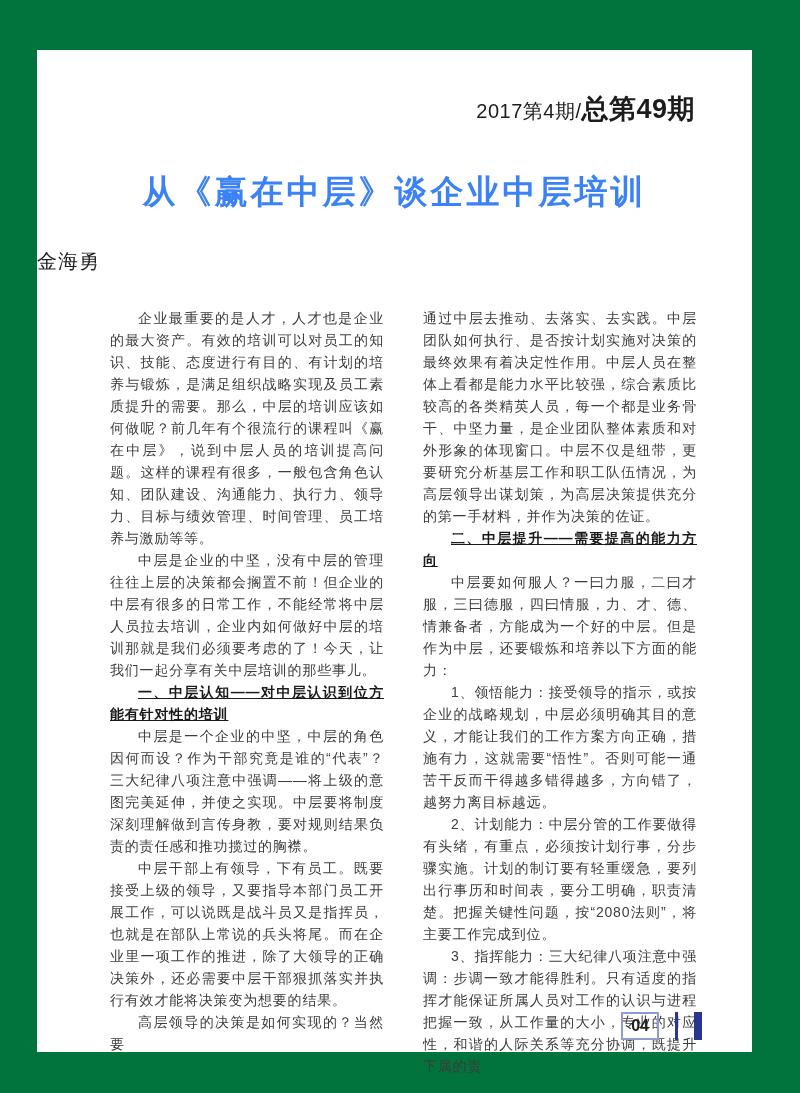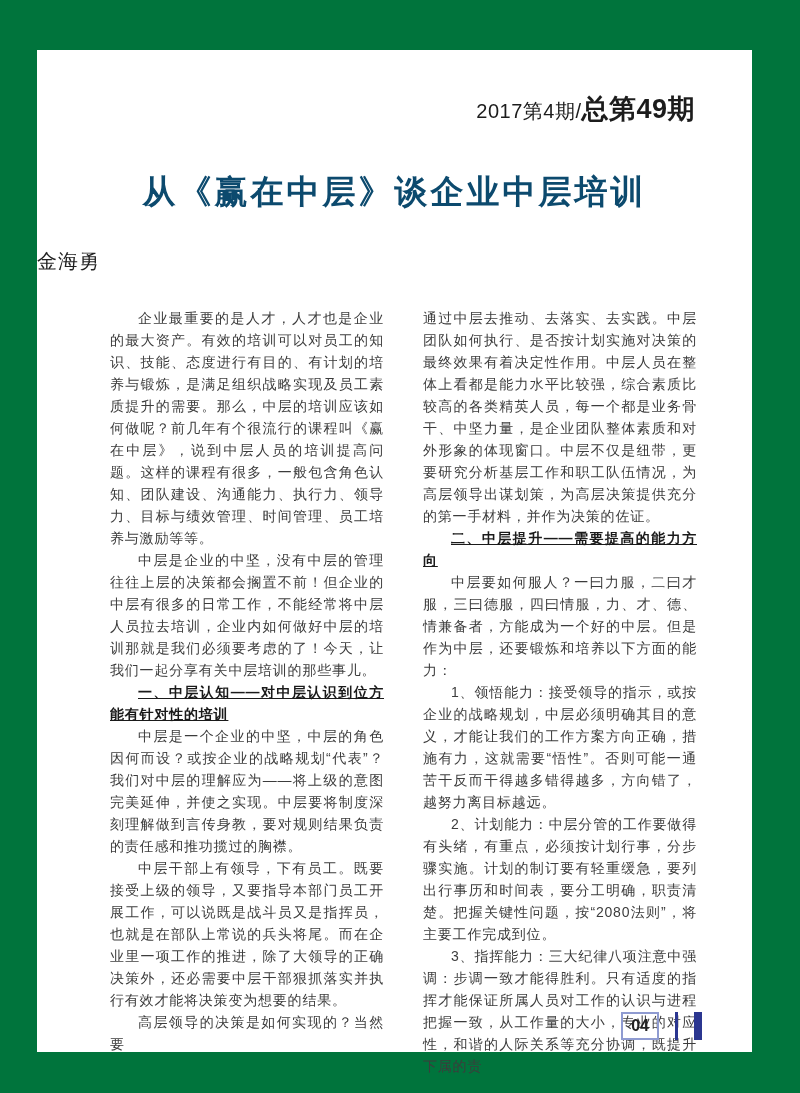--- a/index.html
+++ b/index.html
@@ -17,21 +17,21 @@
   }
   .issue-line{
     position:absolute;top:41px;right:57px;
     font-size:20px;color:#1c1c1c;letter-spacing:0.5px;
     white-space:nowrap;
   }
   .issue-line .issue-bold{font-weight:bold;font-size:27px;}
   .title{
     position:absolute;top:120px;left:0;width:100%;
     margin:0;text-align:center;
-    color:#0c4a6e;font-size:33px;font-weight:bold;letter-spacing:3px;
+    color:#3b82f6;font-size:33px;font-weight:bold;letter-spacing:3px;
   }
   .author{
     position:absolute;top:198px;left:0;width:100%;
     text-align:left;font-size:20px;color:#222222;letter-spacing:1px;
   }
   .columns{
     position:absolute;top:257px;left:73px;right:55px;
     display:flex;gap:39px;
   }
   .col{flex:1;min-width:0;}
@@ -68,21 +68,21 @@
 
   <h1 class="title">从《赢在中层》谈企业中层培训</h1>
 
   <div class="author">金海勇</div>
 
   <div class="columns">
     <div class="col">
       <p>企业最重要的是人才，人才也是企业的最大资产。有效的培训可以对员工的知识、技能、态度进行有目的、有计划的培养与锻炼，是满足组织战略实现及员工素质提升的需要。那么，中层的培训应该如何做呢？前几年有个很流行的课程叫《赢在中层》，说到中层人员的培训提高问题。这样的课程有很多，一般包含角色认知、团队建设、沟通能力、执行力、领导力、目标与绩效管理、时间管理、员工培养与激励等等。</p>
       <p>中层是企业的中坚，没有中层的管理往往上层的决策都会搁置不前！但企业的中层有很多的日常工作，不能经常将中层人员拉去培训，企业内如何做好中层的培训那就是我们必须要考虑的了！今天，让我们一起分享有关中层培训的那些事儿。</p>
       <p class="heading">一、中层认知——对中层认识到位方能有针对性的培训</p>
-      <p>中层是一个企业的中坚，中层的角色因何而设？或按企业的战略规划“代表”？我们对中层的理解应为——将上级的意图完美延伸，并使之实现。中层要将制度深刻理解做到言传身教，要对规则结果负责的责任感和推功揽过的胸襟。</p>
+      <p>中层是一个企业的中坚，中层的角色因何而设？作为干部究竟是谁的“代表”？三大纪律八项注意中强调——将上级的意图完美延伸，并使之实现。中层要将制度深刻理解做到言传身教，要对规则结果负责的责任感和推功揽过的胸襟。</p>
       <p>中层干部上有领导，下有员工。既要接受上级的领导，又要指导本部门员工开展工作，可以说既是战斗员又是指挥员，也就是在部队上常说的兵头将尾。而在企业里一项工作的推进，除了大领导的正确决策外，还必需要中层干部狠抓落实并执行有效才能将决策变为想要的结果。</p>
       <p>高层领导的决策是如何实现的？当然要</p>
     </div>
     <div class="col">
       <p class="cont">通过中层去推动、去落实、去实践。中层团队如何执行、是否按计划实施对决策的最终效果有着决定性作用。中层人员在整体上看都是能力水平比较强，综合素质比较高的各类精英人员，每一个都是业务骨干、中坚力量，是企业团队整体素质和对外形象的体现窗口。中层不仅是纽带，更要研究分析基层工作和职工队伍情况，为高层领导出谋划策，为高层决策提供充分的第一手材料，并作为决策的佐证。</p>
       <p class="heading">二、中层提升——需要提高的能力方向</p>
       <p>中层要如何服人？一曰力服，二曰才服，三曰德服，四曰情服，力、才、德、情兼备者，方能成为一个好的中层。但是作为中层，还要锻炼和培养以下方面的能力：</p>
       <p>1、领悟能力：接受领导的指示，或按企业的战略规划，中层必须明确其目的意义，才能让我们的工作方案方向正确，措施有力，这就需要“悟性”。否则可能一通苦干反而干得越多错得越多，方向错了，越努力离目标越远。</p>
       <p>2、计划能力：中层分管的工作要做得有头绪，有重点，必须按计划行事，分步骤实施。计划的制订要有轻重缓急，要列出行事历和时间表，要分工明确，职责清楚。把握关键性问题，按“2080法则”，将主要工作完成到位。</p>
       <p>3、指挥能力：三大纪律八项注意中强调：步调一致才能得胜利。只有适度的指挥才能保证所属人员对工作的认识与进程把握一致，从工作量的大小，专业的对应性，和谐的人际关系等充分协调，既提升下属的责</p>

